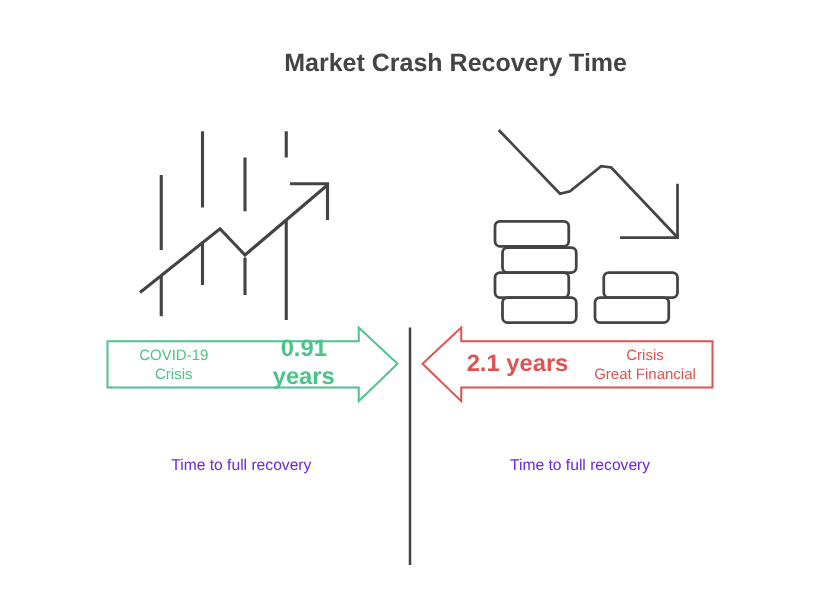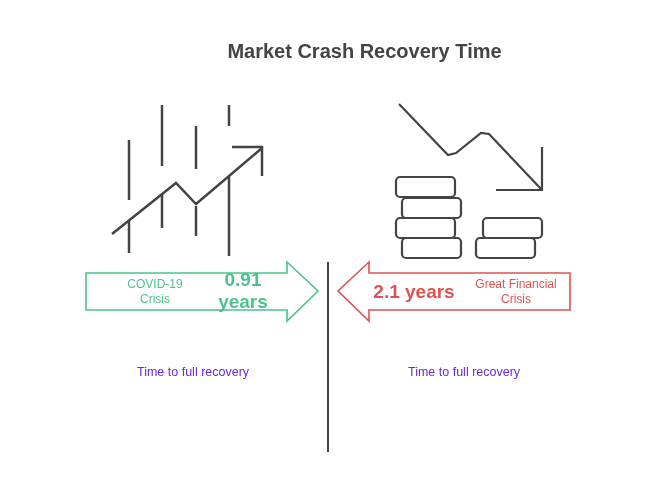--- a/index.html
+++ b/index.html
@@ -42,29 +42,29 @@
     <rect x="476" y="238" width="59" height="20" rx="4"></rect>
   </g>
 
   <polygon points="86,273 287,273 287,262 318,291 287,321 287,310 86,310" fill="none" stroke="#4cc38a" stroke-width="1.6"></polygon>
 
   <polygon points="570,273 369,273 369,262 338,291 369,321 369,310 570,310" fill="none" stroke="#e05252" stroke-width="1.6"></polygon>
 
   <line x1="328" y1="262" x2="328" y2="452" stroke="#444" stroke-width="2"></line>
 </svg>
 
-<div class="label small" style="left:112px; top:277px; width:86px; color:#4cc38a;">
+<div class="label small" style="left:96px; top:277px; width:86px; color:#4cc38a;">
   <div>COVID-19</div>
   <div>Crisis</div>
 </div>
 <div class="label big" style="left:205px; top:269px; width:76px; color:#4cc38a;">
   <div>0.91</div>
   <div>years</div>
 </div>
 
 <div class="label big" style="left:364px; top:281px; width:100px; color:#e05252;">2.1 years</div>
 <div class="label small" style="left:468px; top:277px; width:96px; color:#e05252;">
+  <div>Crisis</div>
   <div>Great Financial</div>
-  <div>Crisis</div>
 </div>
 
 <div class="caption" style="left:137px; top:365px;">Time to full recovery</div>
 <div class="caption" style="left:408px; top:365px;">Time to full recovery</div>
 
 </body></html>

